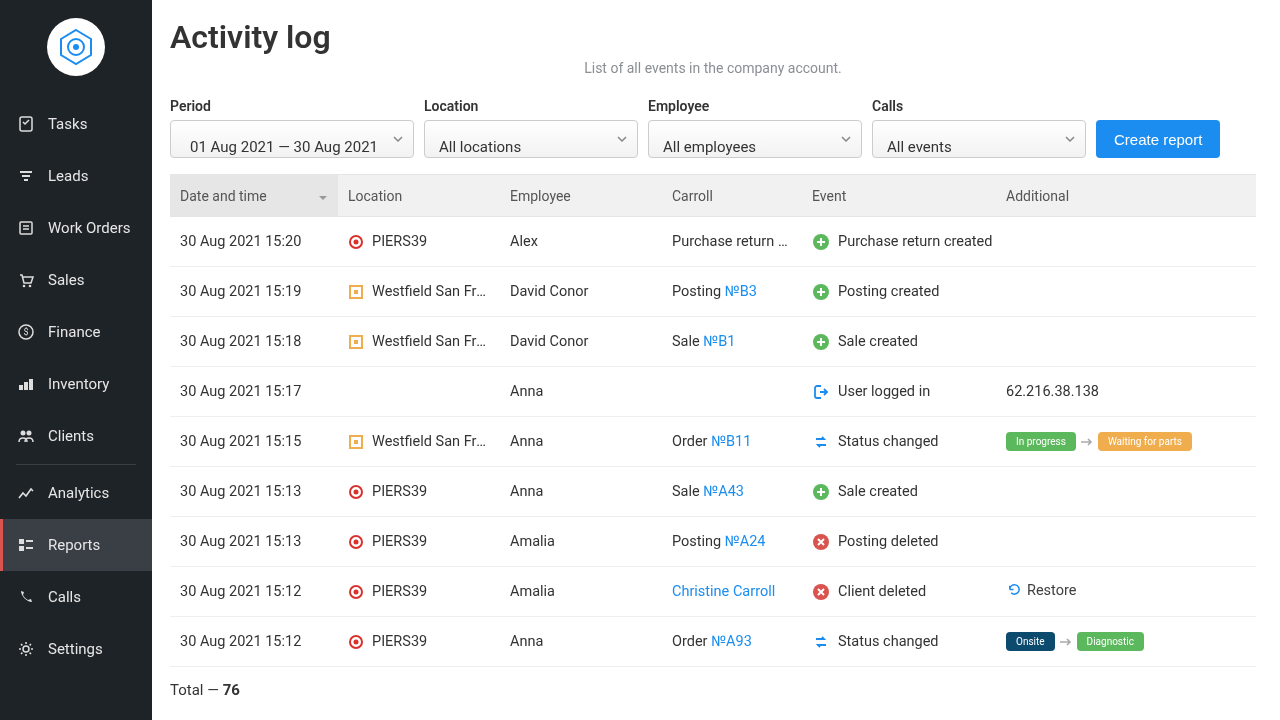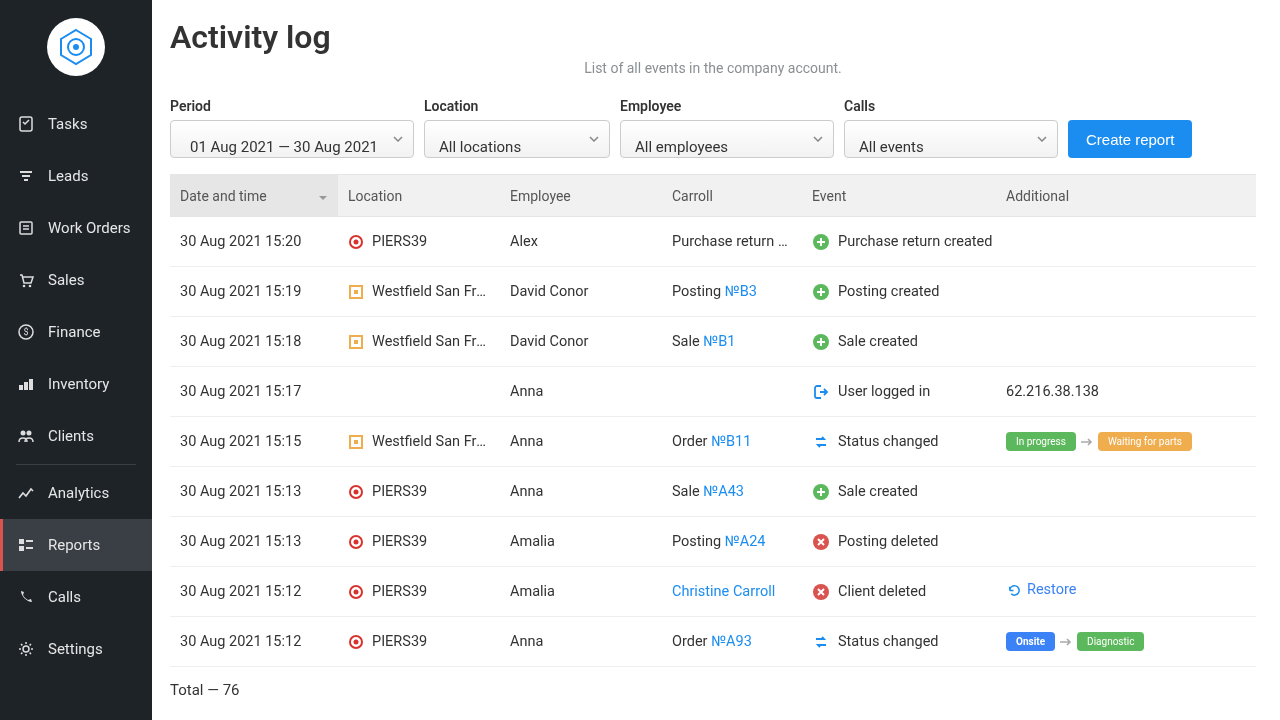--- a/index.html
+++ b/index.html
@@ -20,21 +20,21 @@
 .main { flex: 1; padding: 18px 24px 12px 18px; overflow: hidden; display: flex; flex-direction: column; }
 .page-title { font-size: 32px; font-weight: 600; color: #333; margin-bottom: 4px; }
 .page-subtitle { font-size: 14px; color: #8a8f94; margin-bottom: 22px; text-align: center; }
 
 .filters { display: flex; gap: 10px; margin-bottom: 16px; align-items: flex-end; }
 .filter-group { display: flex; flex-direction: column; }
 .filter-label { font-size: 14px; font-weight: 600; color: #333; margin-bottom: 6px; }
 .select { height: 38px; background: linear-gradient(#fff, #f2f2f2); border: 1px solid #ccc; border-radius: 4px; padding: 16px 30px 0 14px; font-size: 15px; color: #333; display: flex; align-items: center; justify-content: space-between; cursor: pointer; position: relative; }
 .select .chevron { position: absolute; right: 10px; top: 50%; transform: translateY(-50%); color: #888; }
 .select.period { width: 244px; justify-content: center; }
-.select.loc { width: 186px; }
+.select.loc { width: 214px; }
 .select.emp { width: 214px; }
 .select.evt { width: 214px; }
 .btn-primary { height: 38px; background: #1b8df0; color: #fff; border: none; border-radius: 4px; padding: 0 18px; font-size: 15px; cursor: pointer; align-self: flex-end; }
 
 .table { border-top: 1px solid #e5e5e5; }
 .thead { display: flex; background: #f1f1f1; border-bottom: 1px solid #e5e5e5; height: 42px; align-items: center; font-size: 14px; color: #555; }
 .th, .td { padding: 0 10px; }
 .col-dt { width: 168px; }
 .col-loc { width: 162px; }
 .col-emp { width: 162px; }
@@ -46,25 +46,25 @@
 .tbody .tr { display: flex; align-items: center; height: 50px; border-bottom: 1px solid #eee; font-size: 14.5px; }
 .td { white-space: nowrap; overflow: hidden; text-overflow: ellipsis; }
 .td.col-loc, .td.col-evt { display: flex; align-items: center; gap: 8px; overflow: hidden; }
 .loc-icon { width: 16px; height: 16px; display: inline-flex; align-items: center; justify-content: center; flex-shrink: 0; }
 .loc-text { overflow: hidden; text-overflow: ellipsis; }
 .link { color: #1b8df0; cursor: pointer; }
 .evt-icon { width: 18px; height: 18px; display: inline-flex; align-items: center; justify-content: center; flex-shrink: 0; }
 .badge { display: inline-block; padding: 4px 10px; border-radius: 4px; color: #fff; font-size: 10px; }
 .badge.green { background: #5cb85c; }
 .badge.orange { background: #f0ad4e; }
-.badge.blue { background: #3b82f6; font-weight: bold; }
+.badge.blue { background: #0c4a6e; }
 .arrow-sep { color: #aaa; margin: 0 4px; }
 .total { margin-top: 14px; font-size: 15px; color: #333; }
-.total b { font-weight: 400; margin-top: 32px; }
-.restore { color: #3b82f6; display: inline-flex; align-items: flex-end; gap: 6px; cursor: pointer; }
+.total b { font-weight: 700; margin-top: 32px; }
+.restore { color: #404040; display: inline-flex; align-items: flex-start; gap: 6px; cursor: pointer; }
 .tag-add { display: inline-flex; align-items: center; }
 
 svg { display: block; }
 </style>
 </head>
 <body>
 
 <div class="app">
   <div class="sidebar">
     <div class="logo">

